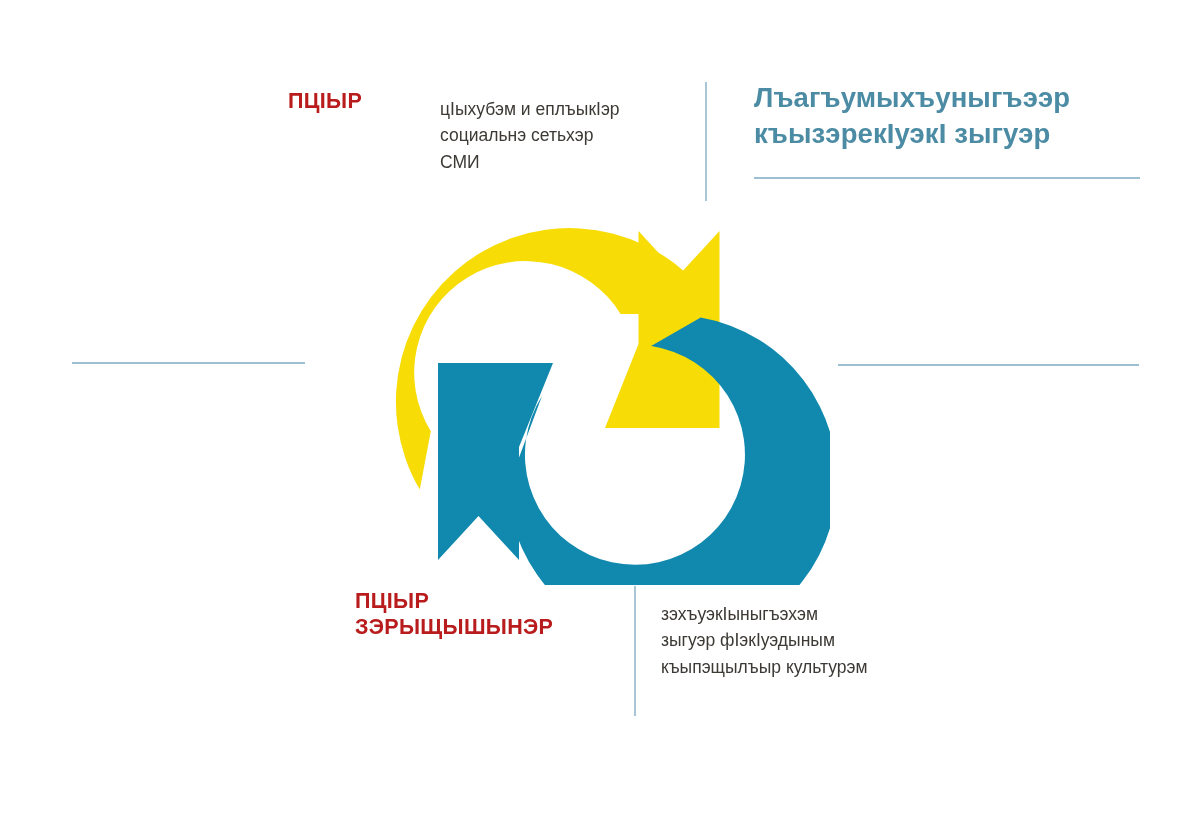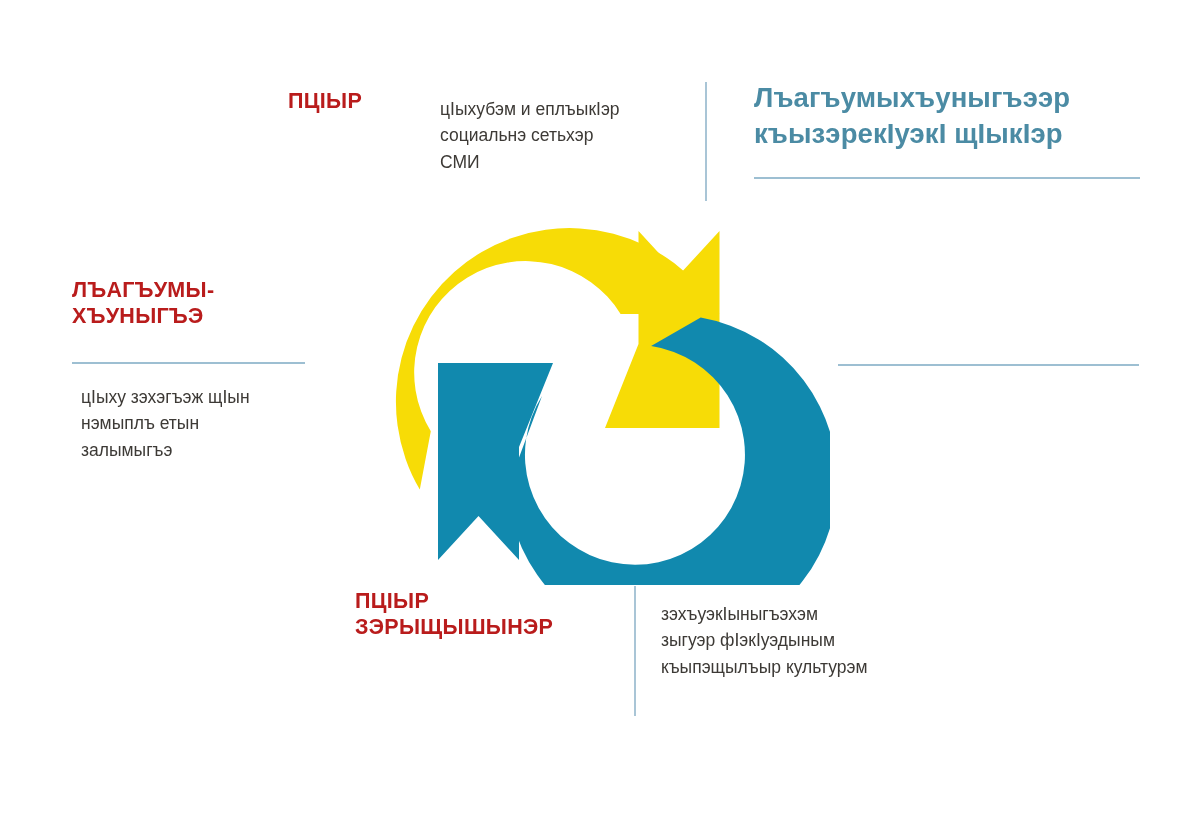--- a/index.html
+++ b/index.html
@@ -192,39 +192,32 @@
     height: 380px;
   }
 </style>
 </head>
 <body>
 
 <div id="canvas">
 
   <div id="title-block">
     <h1 class="title-text">Лъагъумыхъуныгъээр
-къызэрекIуэкI щIыкIэр</h1>
+къызэрекIуэкI зыгуэр</h1>
   </div>
   <div id="title-rule"></div>
 
   <div id="top-block">
     <div class="heading tb-heading">ПЦIЫР</div>
     <div id="top-vrule"></div>
     <div class="body-text tb-body">цIыхубэм и еплъыкIэр
 социальнэ сетьхэр
 СМИ</div>
   </div>
 
-  <div id="left-block">
-    <div class="heading lb-heading">ЛЪАГЪУМЫ-
-ХЪУНЫГЪЭ</div>
-    <div class="body-text lb-body">цIыху зэхэгъэж щIын
-нэмыплъ етын
-залымыгъэ</div>
-  </div>
   <div id="left-rule"></div>
 
   <div id="right-rule"></div>
 
   <div id="bottom-block">
     <div class="heading bb-heading">ПЦIЫР
 ЗЭРЫЩЫШЫНЭР</div>
     <div class="body-text bb-body">зэхъуэкIыныгъэхэм
 зыгуэр фIэкIуэдыным
 къыпэщылъыр культурэм</div>

